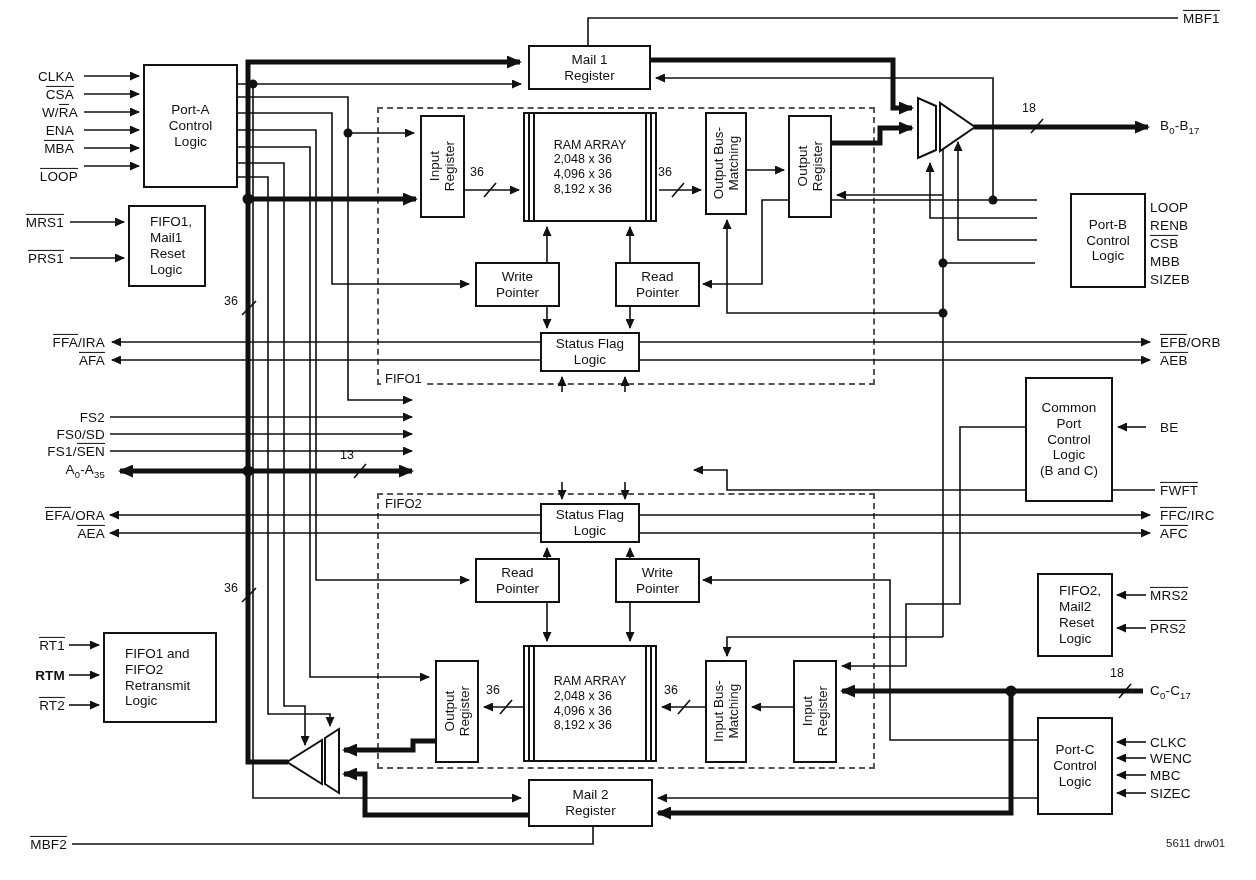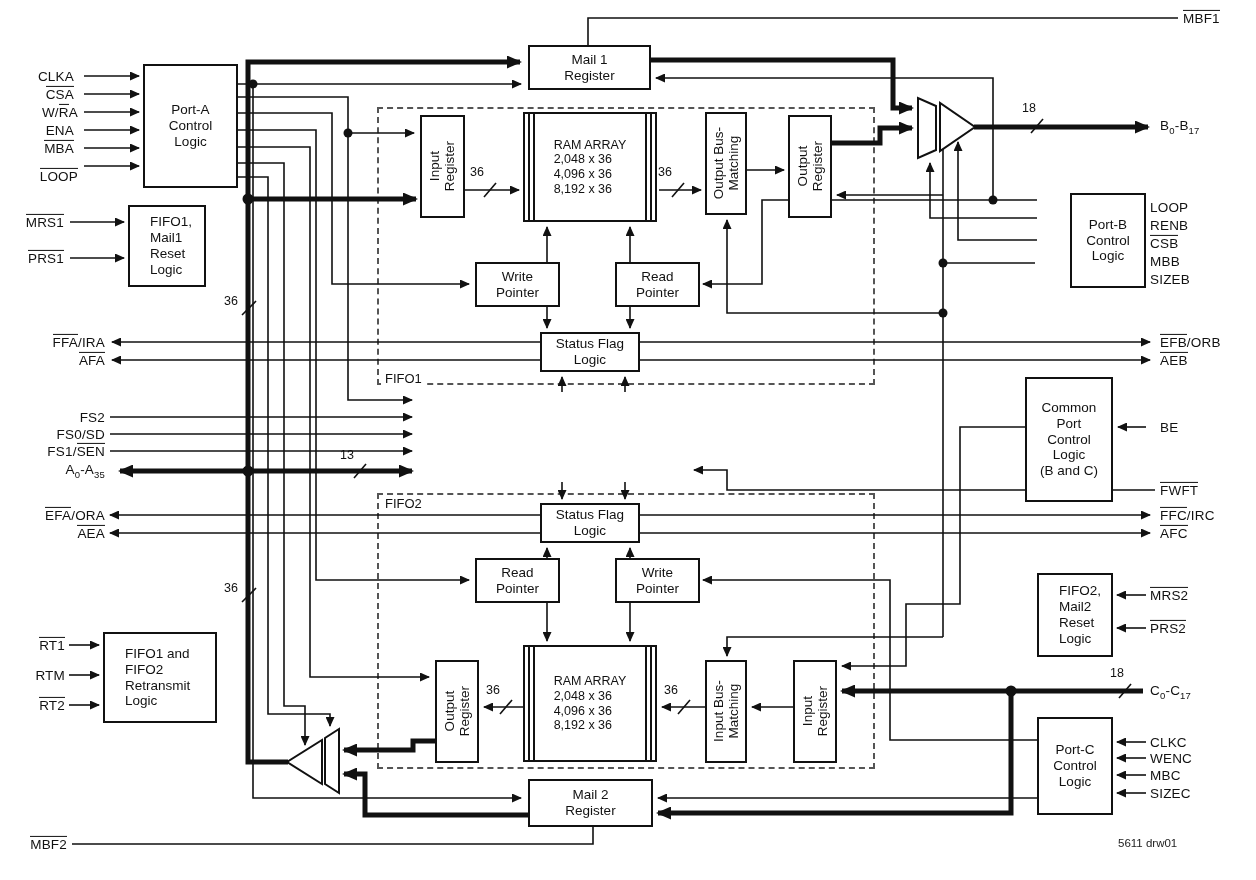--- a/index.html
+++ b/index.html
@@ -17,21 +17,21 @@
       border-right:2px solid #111;box-sizing:border-box;}
   .dl.l{left:3px;} .dl.r{right:3px;}
   .dashedbox{position:absolute;border:2px dashed #555;box-sizing:border-box;z-index:0;}
   .fifolbl{position:absolute;font-size:13px;background:#fff;padding:0 4px;z-index:2;}
   .sig{position:absolute;font-size:13.5px;white-space:nowrap;z-index:2;
        transform:translateY(-50%);letter-spacing:.2px;}
   .sig .ov{display:inline-block;border-top:1.4px solid #111;padding-top:1px;line-height:1.05;}
   .sig .ov:empty{border-top:none;padding-top:0;}
   .sig sub{font-size:9.5px;}
   .buslbl{position:absolute;font-size:12.5px;z-index:2;transform:translateY(-50%);}
-  .drw{position:absolute;font-size:11.5px;color:#222;z-index:2;}
+  .drw{position:absolute;font-size:11.5px;color:#222;z-index:2;margin-left:48px;}
 </style>
 </head>
 <body>
 
 <div id="stage">
 
   <svg id="wires" width="1256" height="880" viewBox="0 0 1256 880">
     <defs>
       <marker id="ah" markerWidth="10" markerHeight="9" refX="9" refY="4.5" orient="auto" markerUnits="userSpaceOnUse">
         <path d="M0,0 L10,4.5 L0,9 Z" fill="#111"></path>
@@ -320,21 +320,21 @@
   <div class="sig" style="right:1192px;top:258px;"><span class="ov">PRS1</span></div>
   <div class="sig" style="right:1151px;top:342px;"><span class="ov">FFA</span><span>/IRA</span></div>
   <div class="sig" style="right:1151px;top:360px;"><span class="ov">AFA</span></div>
   <div class="sig" style="right:1151px;top:417px;"><span>FS2</span></div>
   <div class="sig" style="right:1151px;top:434px;"><span>FS0/SD</span></div>
   <div class="sig" style="right:1151px;top:451px;"><span>FS1/</span><span class="ov">SEN</span></div>
   <div class="sig" style="right:1151px;top:471px;"><span>A</span><sub>0</sub><span>-A</span><sub>35</sub></div>
   <div class="sig" style="right:1151px;top:515px;"><span class="ov">EFA</span><span>/ORA</span></div>
   <div class="sig" style="right:1151px;top:533px;"><span class="ov">AEA</span></div>
   <div class="sig" style="right:1191px;top:645px;"><span class="ov">RT1</span></div>
-  <div class="sig" style="right:1191px;top:675px;"><span>RTM</span></div>
+  <div class="sig" style="right:1191px;top:675px;font-weight:bold;"><span>RTM</span></div>
   <div class="sig" style="right:1191px;top:705px;"><span class="ov">RT2</span></div>
   <div class="sig" style="right:1189px;top:844px;"><span class="ov">MBF2</span></div>
 
   <div class="sig" style="left:1183px;top:18px;"><span class="ov">MBF1</span></div>
   <div class="sig" style="left:1160px;top:127px;"><span>B</span><sub>0</sub><span>-B</span><sub>17</sub></div>
   <div class="sig" style="left:1150px;top:207px;"><span>LOOP</span></div>
   <div class="sig" style="left:1150px;top:225px;"><span>RENB</span></div>
   <div class="sig" style="left:1150px;top:243px;"><span class="ov">CSB</span></div>
   <div class="sig" style="left:1150px;top:261px;"><span>MBB</span></div>
   <div class="sig" style="left:1150px;top:279px;"><span>SIZEB</span></div>

